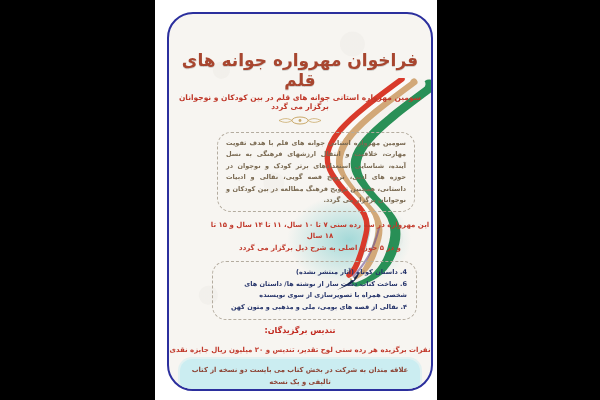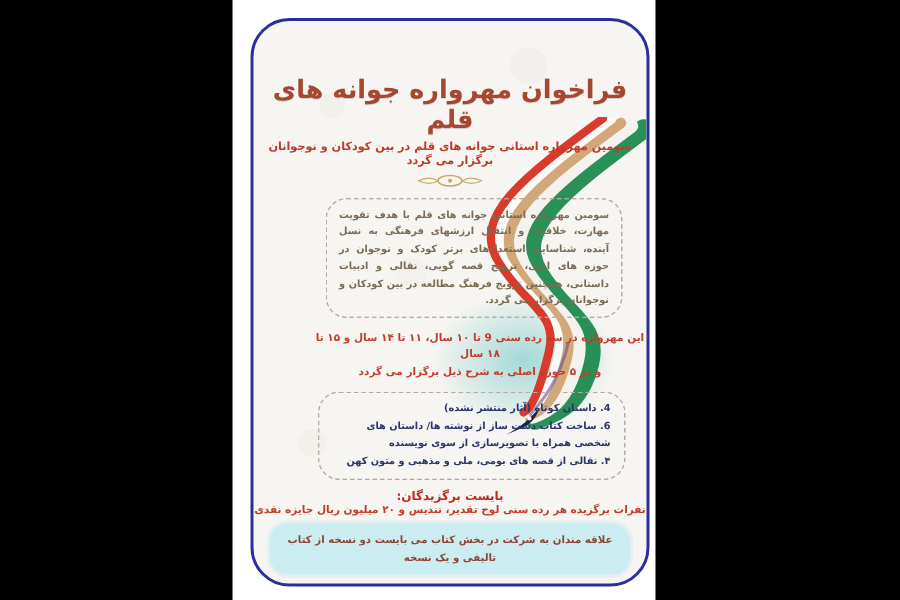--- a/index.html
+++ b/index.html
@@ -29,21 +29,21 @@
   .dashed-box{border:1px dashed #b4ac9f;border-radius:14px;background:transparent;}
   .about-box{width:198px;margin:7px 16px 0 auto;margin-left:48px;padding:5px 8px;box-sizing:border-box;}
   .about-text{font-size:6.5px;font-weight:bold;line-height:1.75;color:#7a6a52;text-align:justify;}
 
   .age{margin-top:8px;text-align:center;font-size:7px;font-weight:bold;color:#c23b2d;line-height:1.6;
        padding-left:40px;}
   .list-box{width:205px;margin:7px 14px 0 auto;margin-left:47px;padding:5px 9px;box-sizing:border-box;}
   .list-item{font-size:6.5px;font-weight:bold;color:#27356b;line-height:1.8;}
 
   .prizes-heading{margin-top:6px;text-align:center;font-size:8px;font-weight:bold;color:#c0271d;}
-  .prizes-text{margin-top:1px;text-align:center;font-size:7px;font-weight:bold;color:#c23b2d;}
+  .prizes-text{margin-top:11px;text-align:center;font-size:7px;font-weight:bold;color:#c23b2d;}
 
   .contact-box{width:240px;margin:5px auto 0;background:#cbedf1;border-radius:12px;
                padding:5px 7px;box-sizing:border-box;text-align:center;
                box-shadow:0 0 0 2px rgba(203,237,241,.5);}
   .contact-line{font-size:6.8px;font-weight:bold;color:#8c4435;line-height:1.8;}
 </style>
 </head>
 <body>
 
 <div class="bar left"></div>
@@ -81,31 +81,31 @@
       <circle cx="22" cy="4.5" r="1.4" fill="#c9a96a"></circle>
       <path d="M14,4.5 C10,2 6,2 1,4.5 C6,7 10,7 14,4.5 Z" fill="none" stroke="#c9a96a" stroke-width="0.8"></path>
       <path d="M30,4.5 C34,2 38,2 43,4.5 C38,7 34,7 30,4.5 Z" fill="none" stroke="#c9a96a" stroke-width="0.8"></path>
     </svg>
 
     <div class="dashed-box about-box">
       <div class="about-text">سومین مهرواره استانی جوانه های قلم با هدف تقویت مهارت، خلاقیت و انتقال ارزشهای فرهنگی به نسل آینده، شناسایی استعدادهای برتر کودک و نوجوان در حوزه های ادبی، ترویج قصه گویی، نقالی و ادبیات داستانی، همچنین ترویج فرهنگ مطالعه در بین کودکان و نوجوانان برگزار می گردد.</div>
     </div>
 
     <div class="age">
-      <div>این مهرواره در سه رده سنی 9 تا ۱۰ سال، ۱۱ تا ۱۴ سال و ۱۵ تا ۱۸ سال</div>
+      <div>این مهرواره در سه رده سنی ۷ تا ۱۰ سال، ۱۱ تا ۱۴ سال و ۱۵ تا ۱۸ سال</div>
       <div>و در ۵ حوزه اصلی به شرح ذیل برگزار می گردد</div>
     </div>
 
     <div class="dashed-box list-box">
       <div class="list-item">4. داستان کوتاه (آثار منتشر نشده)</div>
       <div class="list-item">6. ساخت کتاب دست ساز از نوشته ها/ داستان های شخصی همراه با تصویرسازی از سوی نویسنده</div>
       <div class="list-item">۴. نقالی از قصه های بومی، ملی و مذهبی و متون کهن</div>
     </div>
 
-    <div class="prizes-heading">بایست برگزیدگان:</div>
+    <div class="prizes-heading">تندیس برگزیدگان:</div>
     <div class="prizes-text">نفرات برگزیده هر رده سنی لوح تقدیر، تندیس و ۲۰ میلیون ریال جایزه نقدی</div>
 
     <div class="contact-box">
       <div class="contact-line">علاقه مندان به شرکت در بخش کتاب می بایست دو نسخه از کتاب تالیفی و یک نسخه</div>
 
     </div>
 
   </div>
 </div>
 

